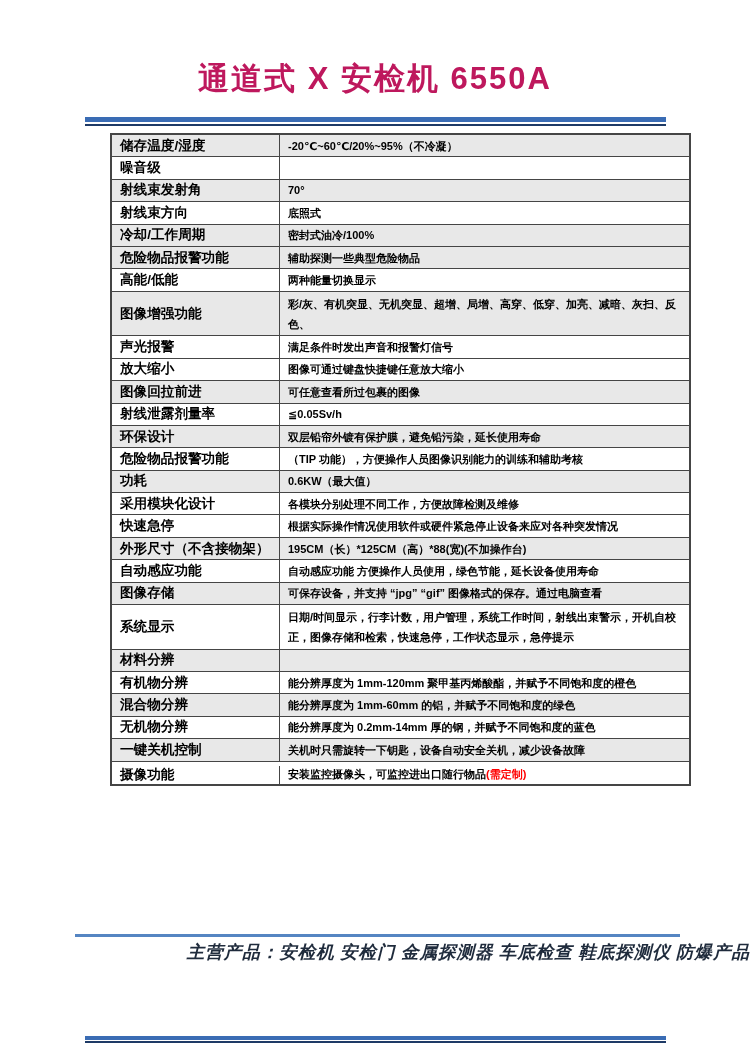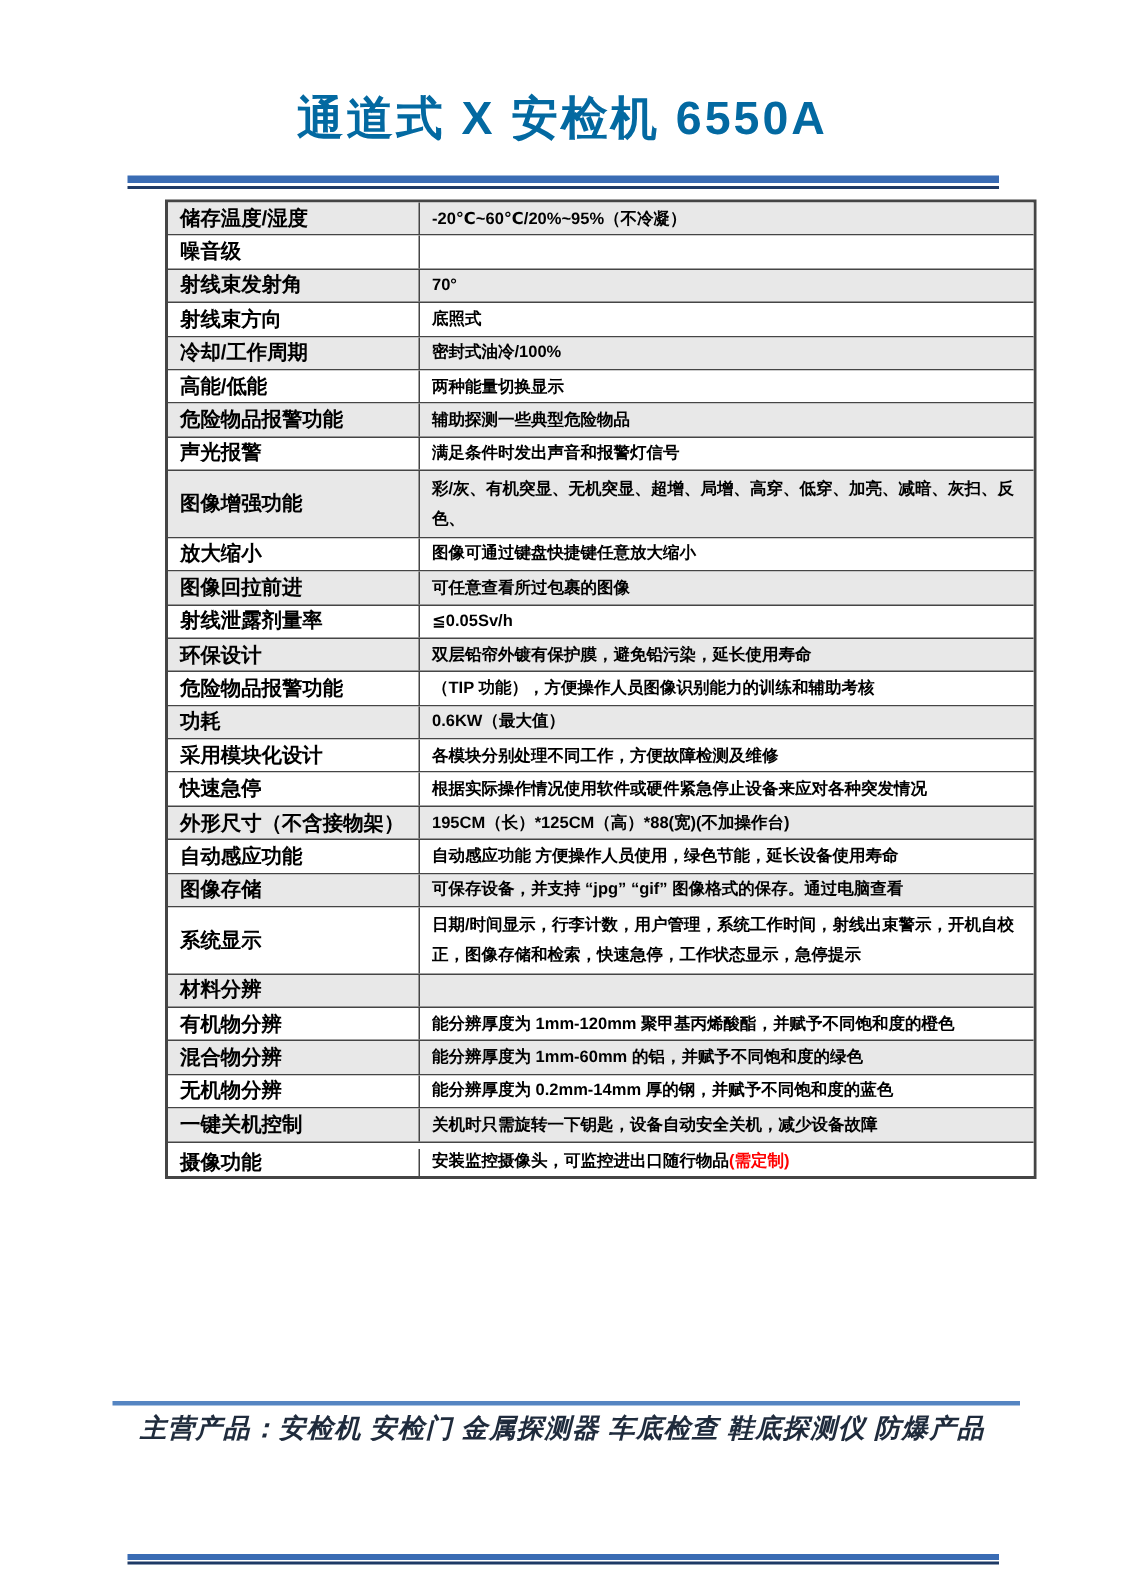--- a/index.html
+++ b/index.html
@@ -20,21 +20,21 @@
     color:#000;
     overflow:hidden;
   }
   .page-title{
     position:absolute;
     top:58px;left:0;width:750px;
     text-align:center;
     font-size:31px;
     font-weight:700;
     letter-spacing:2px;
-    color:#0369a1;
+    color:#be185d;
   }
   .top-divider{position:absolute;left:85px;top:117px;width:581px;}
   .top-divider .thick{height:5px;background:var(--divider-blue);}
   .top-divider .gap{height:2px;background:#fff;}
   .top-divider .thin{height:2px;background:var(--divider-navy);}
 
   .spec-table{
     position:absolute;
     left:110px;top:133px;width:581px;
     border:2px solid var(--table-border);
@@ -78,21 +78,21 @@
   }
   .red{color:var(--red-note);}
   .footer-line{
     position:absolute;
     left:75px;top:934px;width:605px;height:3px;
     background:var(--footer-line);
   }
   .footer-text{
     position:absolute;
     left:0;top:940px;width:750px;
-    text-align:center;
+    text-align:right;
     font-family:"Liberation Serif","DejaVu Serif",serif;
     font-style:italic;
     font-weight:700;
     font-size:17.5px;
     letter-spacing:1px;
     color:var(--footer-text);
   }
   .bottom-divider{position:absolute;left:85px;top:1036px;width:581px;}
   .bottom-divider .thick{height:4px;background:var(--divider-blue);}
   .bottom-divider .gap{height:1px;background:#fff;}
@@ -130,42 +130,42 @@
       <div class="tvalue">
         <span>底照式</span>
       </div>
     </div>
     <div class="trow shaded">
       <div class="tlabel">冷却/工作周期</div>
       <div class="tvalue">
         <span>密封式油冷/100%</span>
       </div>
     </div>
+    <div class="trow shaded">
+      <div class="tlabel">危险物品报警功能</div>
+      <div class="tvalue">
+        <span>辅助探测一些典型危险物品</span>
+      </div>
+    </div>
     <div class="trow">
       <div class="tlabel">高能/低能</div>
       <div class="tvalue">
         <span>两种能量切换显示</span>
-      </div>
-    </div>
-    <div class="trow shaded">
-      <div class="tlabel">危险物品报警功能</div>
-      <div class="tvalue">
-        <span>辅助探测一些典型危险物品</span>
-      </div>
-    </div>
-    <div class="trow">
-      <div class="tlabel">声光报警</div>
-      <div class="tvalue">
-        <span>满足条件时发出声音和报警灯信号</span>
       </div>
     </div>
     <div class="trow shaded tall">
       <div class="tlabel">图像增强功能</div>
       <div class="tvalue">
         <span>彩/灰、有机突显、无机突显、超增、局增、高穿、低穿、加亮、减暗、灰扫、反色、</span>
+      </div>
+    </div>
+    <div class="trow">
+      <div class="tlabel">声光报警</div>
+      <div class="tvalue">
+        <span>满足条件时发出声音和报警灯信号</span>
       </div>
     </div>
     <div class="trow">
       <div class="tlabel">放大缩小</div>
       <div class="tvalue">
         <span>图像可通过键盘快捷键任意放大缩小</span>
       </div>
     </div>
     <div class="trow shaded">
       <div class="tlabel">图像回拉前进</div>

